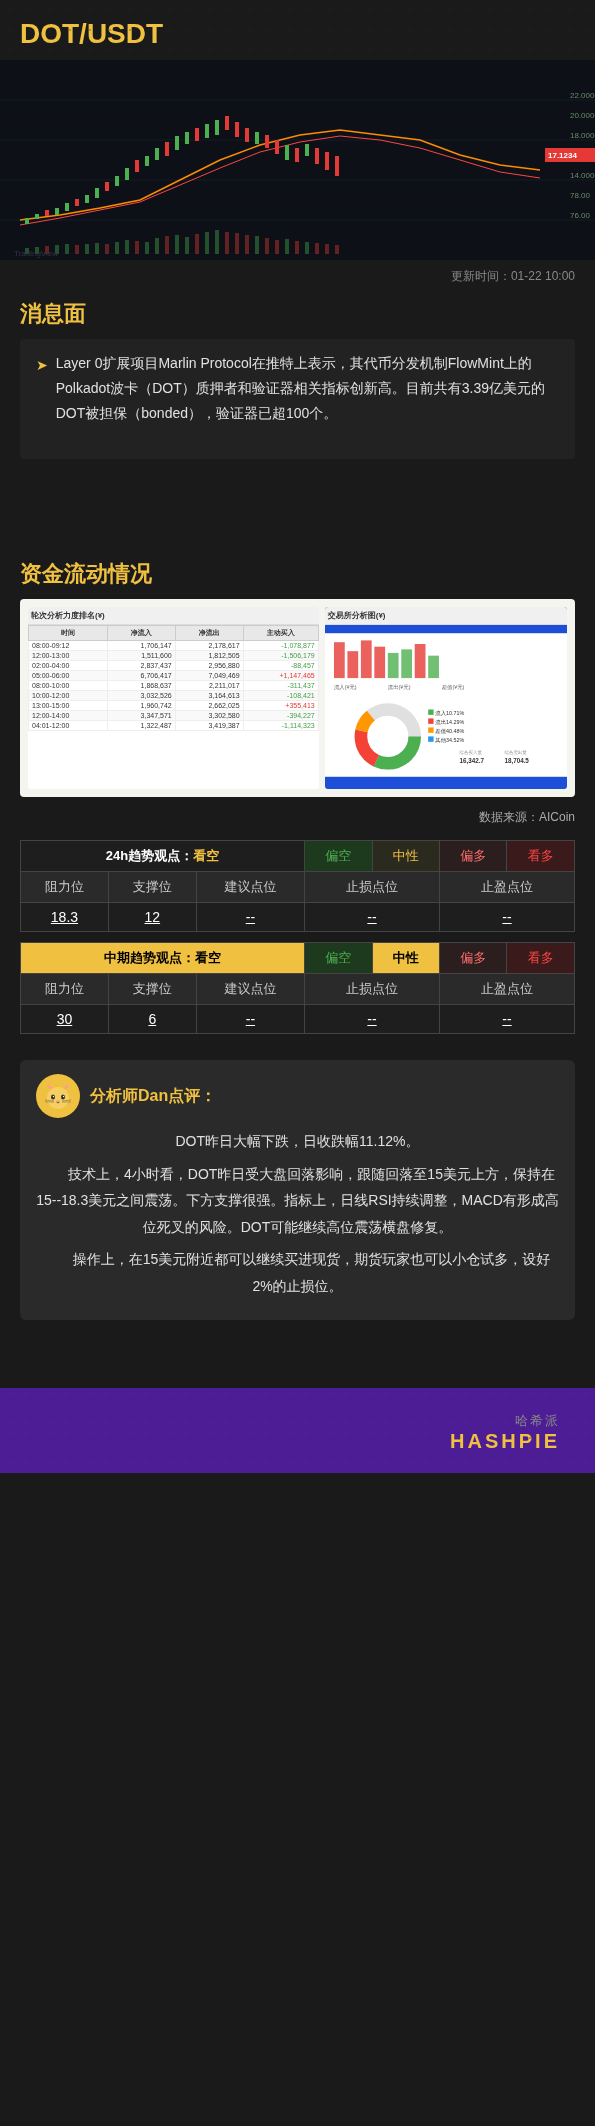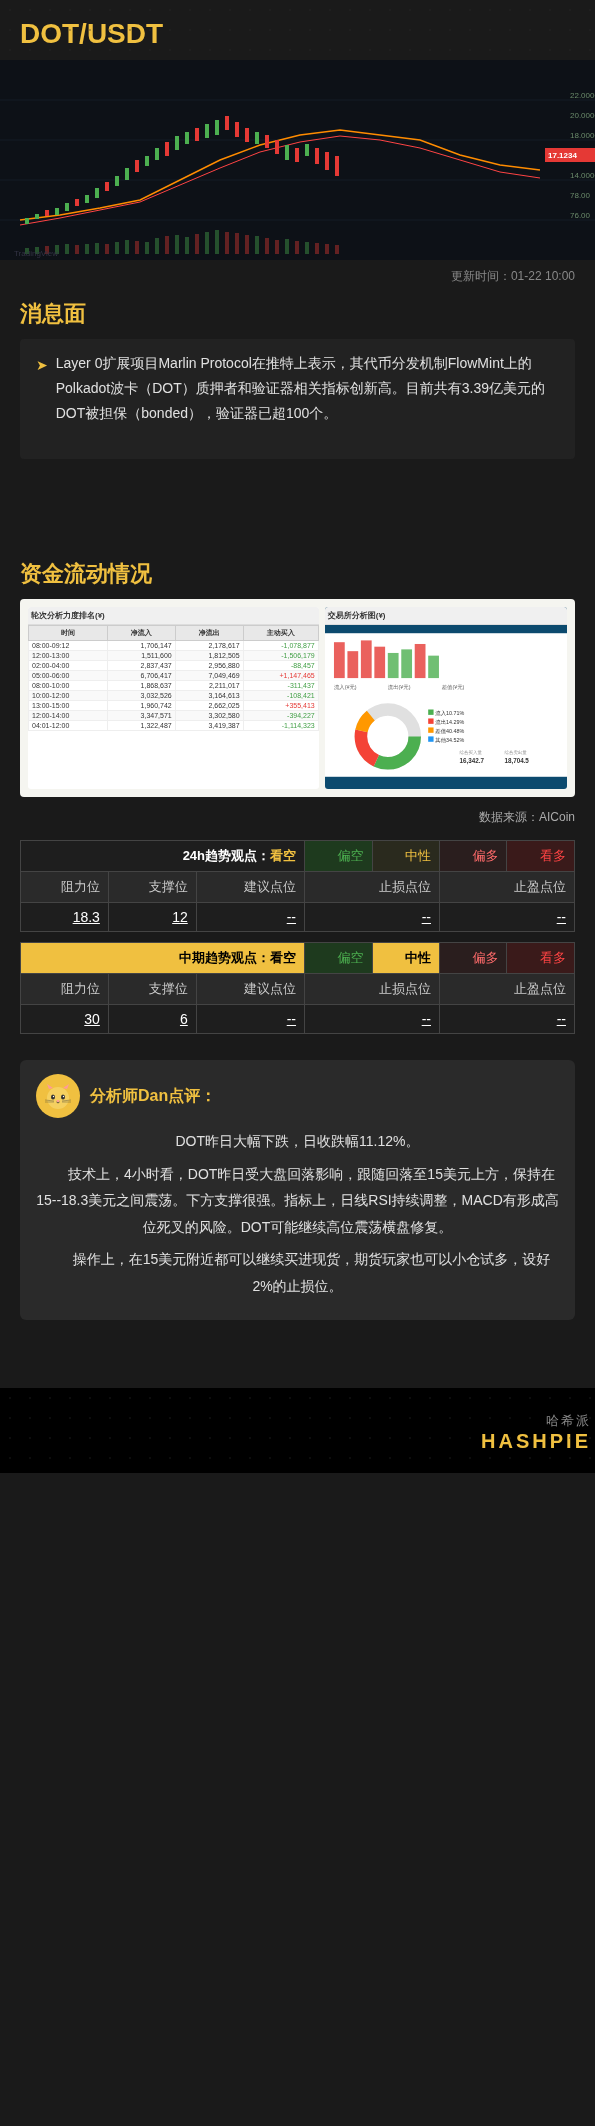--- a/index.html
+++ b/index.html
@@ -118,21 +118,21 @@
     }
     .trend-table {
       width: 100%;
       border-collapse: collapse;
       font-size: 13px;
       margin-bottom: 10px;
     }
     .trend-table th, .trend-table td {
       border: 1px solid #444;
       padding: 6px 8px;
-      text-align: right;
+      text-align: center;
       margin-left: 40px;
     }
     .trend-header-row td {
       background: #2a2a2a;
       color: #ccc;
     }
     .trend-label-cell {
       background: #1e1e1e;
       color: #fff;
       font-weight: bold;
@@ -204,22 +204,22 @@
       margin-bottom: 6px;
       text-indent: 2em;
       text-align: center;
     }
     .analyst-content p:first-child {
       text-indent: 0;
     }
 
     
     .footer {
-      background: #000000;
-      padding: 24px 4px 20px 20px;
+      background: #4c1d95;
+      padding: 24px 35px 20px 20px;
       display: flex;
       justify-content: flex-end;
       align-items: flex-end;
     }
     .footer-logo {
       text-align: right;
     }
     .footer-logo-text {
       font-size: 13px;
       color: #888;
@@ -260,21 +260,21 @@
       width: 100%;
     }
     .cap-left-table {
       flex: 1.2;
       background: #fff;
       border-radius: 3px;
       overflow: hidden;
     }
     .cap-right-area {
       flex: 1;
-      background: #0c4a6e;
+      background: #1d4ed8;
       border-radius: 3px;
       overflow: hidden;
     }
     .cap-table {
       width: 100%;
       border-collapse: collapse;
       font-size: 8px;
       color: #333;
     }
     .cap-table th {

